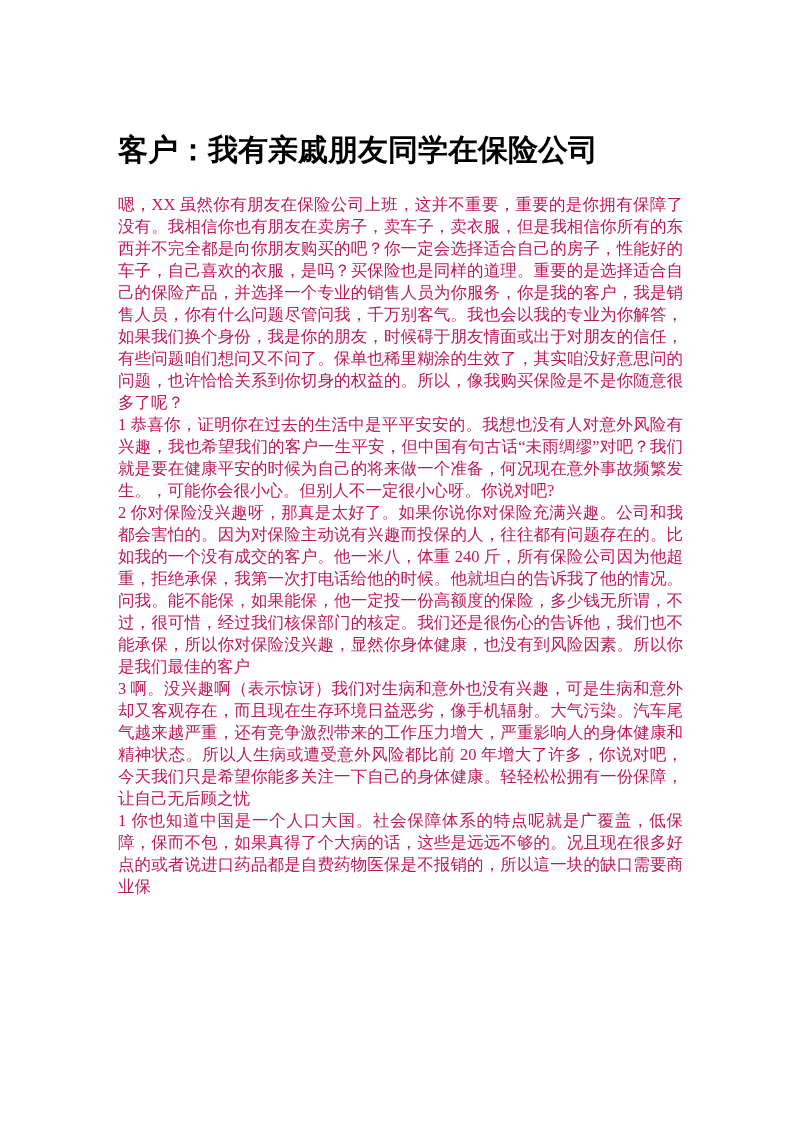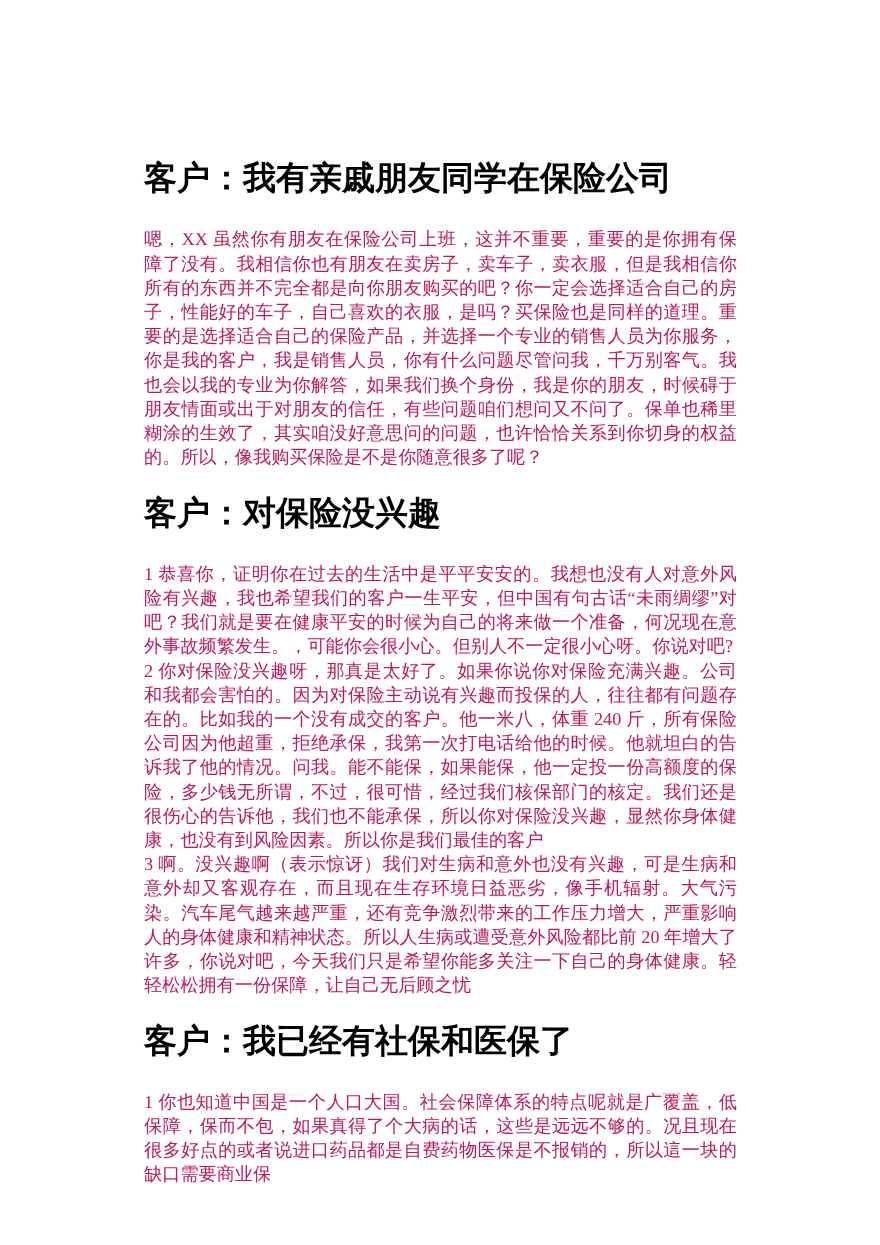--- a/index.html
+++ b/index.html
@@ -11,21 +11,21 @@
     position: relative;
     width: 800px;
     height: 1132px;
     margin: 0 auto;
     background: #ffffff;
     box-sizing: border-box;
     padding: 130px 117px 0 118px;
     overflow: hidden;
     font-family: "Liberation Serif", "DejaVu Serif", serif;
   }
-  .section { margin: 13px; }
+  .section { margin: 0; }
   .heading {
     font-size: 30px;
     font-weight: 700;
     color: #000000;
     line-height: 40px;
     margin: 20px 0 24px 0;
   }
   .section:first-child .heading { margin-top: 0; }
   .para {
     font-size: 16.5px;
@@ -41,24 +41,22 @@
 <body>
 
 <div class="page">
 
   <div class="section">
     <h1 class="heading">客户：我有亲戚朋友同学在保险公司</h1>
     <p class="para">嗯，XX 虽然你有朋友在保险公司上班，这并不重要，重要的是你拥有保障了没有。我相信你也有朋友在卖房子，卖车子，卖衣服，但是我相信你所有的东西并不完全都是向你朋友购买的吧？你一定会选择适合自己的房子，性能好的车子，自己喜欢的衣服，是吗？买保险也是同样的道理。重要的是选择适合自己的保险产品，并选择一个专业的销售人员为你服务，你是我的客户，我是销售人员，你有什么问题尽管问我，千万别客气。我也会以我的专业为你解答，如果我们换个身份，我是你的朋友，时候碍于朋友情面或出于对朋友的信任，有些问题咱们想问又不问了。保单也稀里糊涂的生效了，其实咱没好意思问的问题，也许恰恰关系到你切身的权益的。所以，像我购买保险是不是你随意很多了呢？</p>
   </div>
 
   <div class="section">
-    <h1 class="heading">客户：对保险没兴趣</h1>
     <p class="para">1 恭喜你，证明你在过去的生活中是平平安安的。我想也没有人对意外风险有兴趣，我也希望我们的客户一生平安，但中国有句古话“未雨绸缪”对吧？我们就是要在健康平安的时候为自己的将来做一个准备，何况现在意外事故频繁发生。，可能你会很小心。但别人不一定很小心呀。你说对吧?</p>
     <p class="para">2 你对保险没兴趣呀，那真是太好了。如果你说你对保险充满兴趣。公司和我都会害怕的。因为对保险主动说有兴趣而投保的人，往往都有问题存在的。比如我的一个没有成交的客户。他一米八，体重 240 斤，所有保险公司因为他超重，拒绝承保，我第一次打电话给他的时候。他就坦白的告诉我了他的情况。问我。能不能保，如果能保，他一定投一份高额度的保险，多少钱无所谓，不过，很可惜，经过我们核保部门的核定。我们还是很伤心的告诉他，我们也不能承保，所以你对保险没兴趣，显然你身体健康，也没有到风险因素。所以你是我们最佳的客户</p>
     <p class="para">3 啊。没兴趣啊（表示惊讶）我们对生病和意外也没有兴趣，可是生病和意外却又客观存在，而且现在生存环境日益恶劣，像手机辐射。大气污染。汽车尾气越来越严重，还有竞争激烈带来的工作压力增大，严重影响人的身体健康和精神状态。所以人生病或遭受意外风险都比前 20 年增大了许多，你说对吧，今天我们只是希望你能多关注一下自己的身体健康。轻轻松松拥有一份保障，让自己无后顾之忧</p>
   </div>
 
   <div class="section">
-    <h1 class="heading">客户：我已经有社保和医保了</h1>
     <p class="para">1 你也知道中国是一个人口大国。社会保障体系的特点呢就是广覆盖，低保障，保而不包，如果真得了个大病的话，这些是远远不够的。况且现在很多好点的或者说进口药品都是自费药物医保是不报销的，所以這一块的缺口需要商业保</p>
   </div>
 
 </div>
 
 </body></html>

